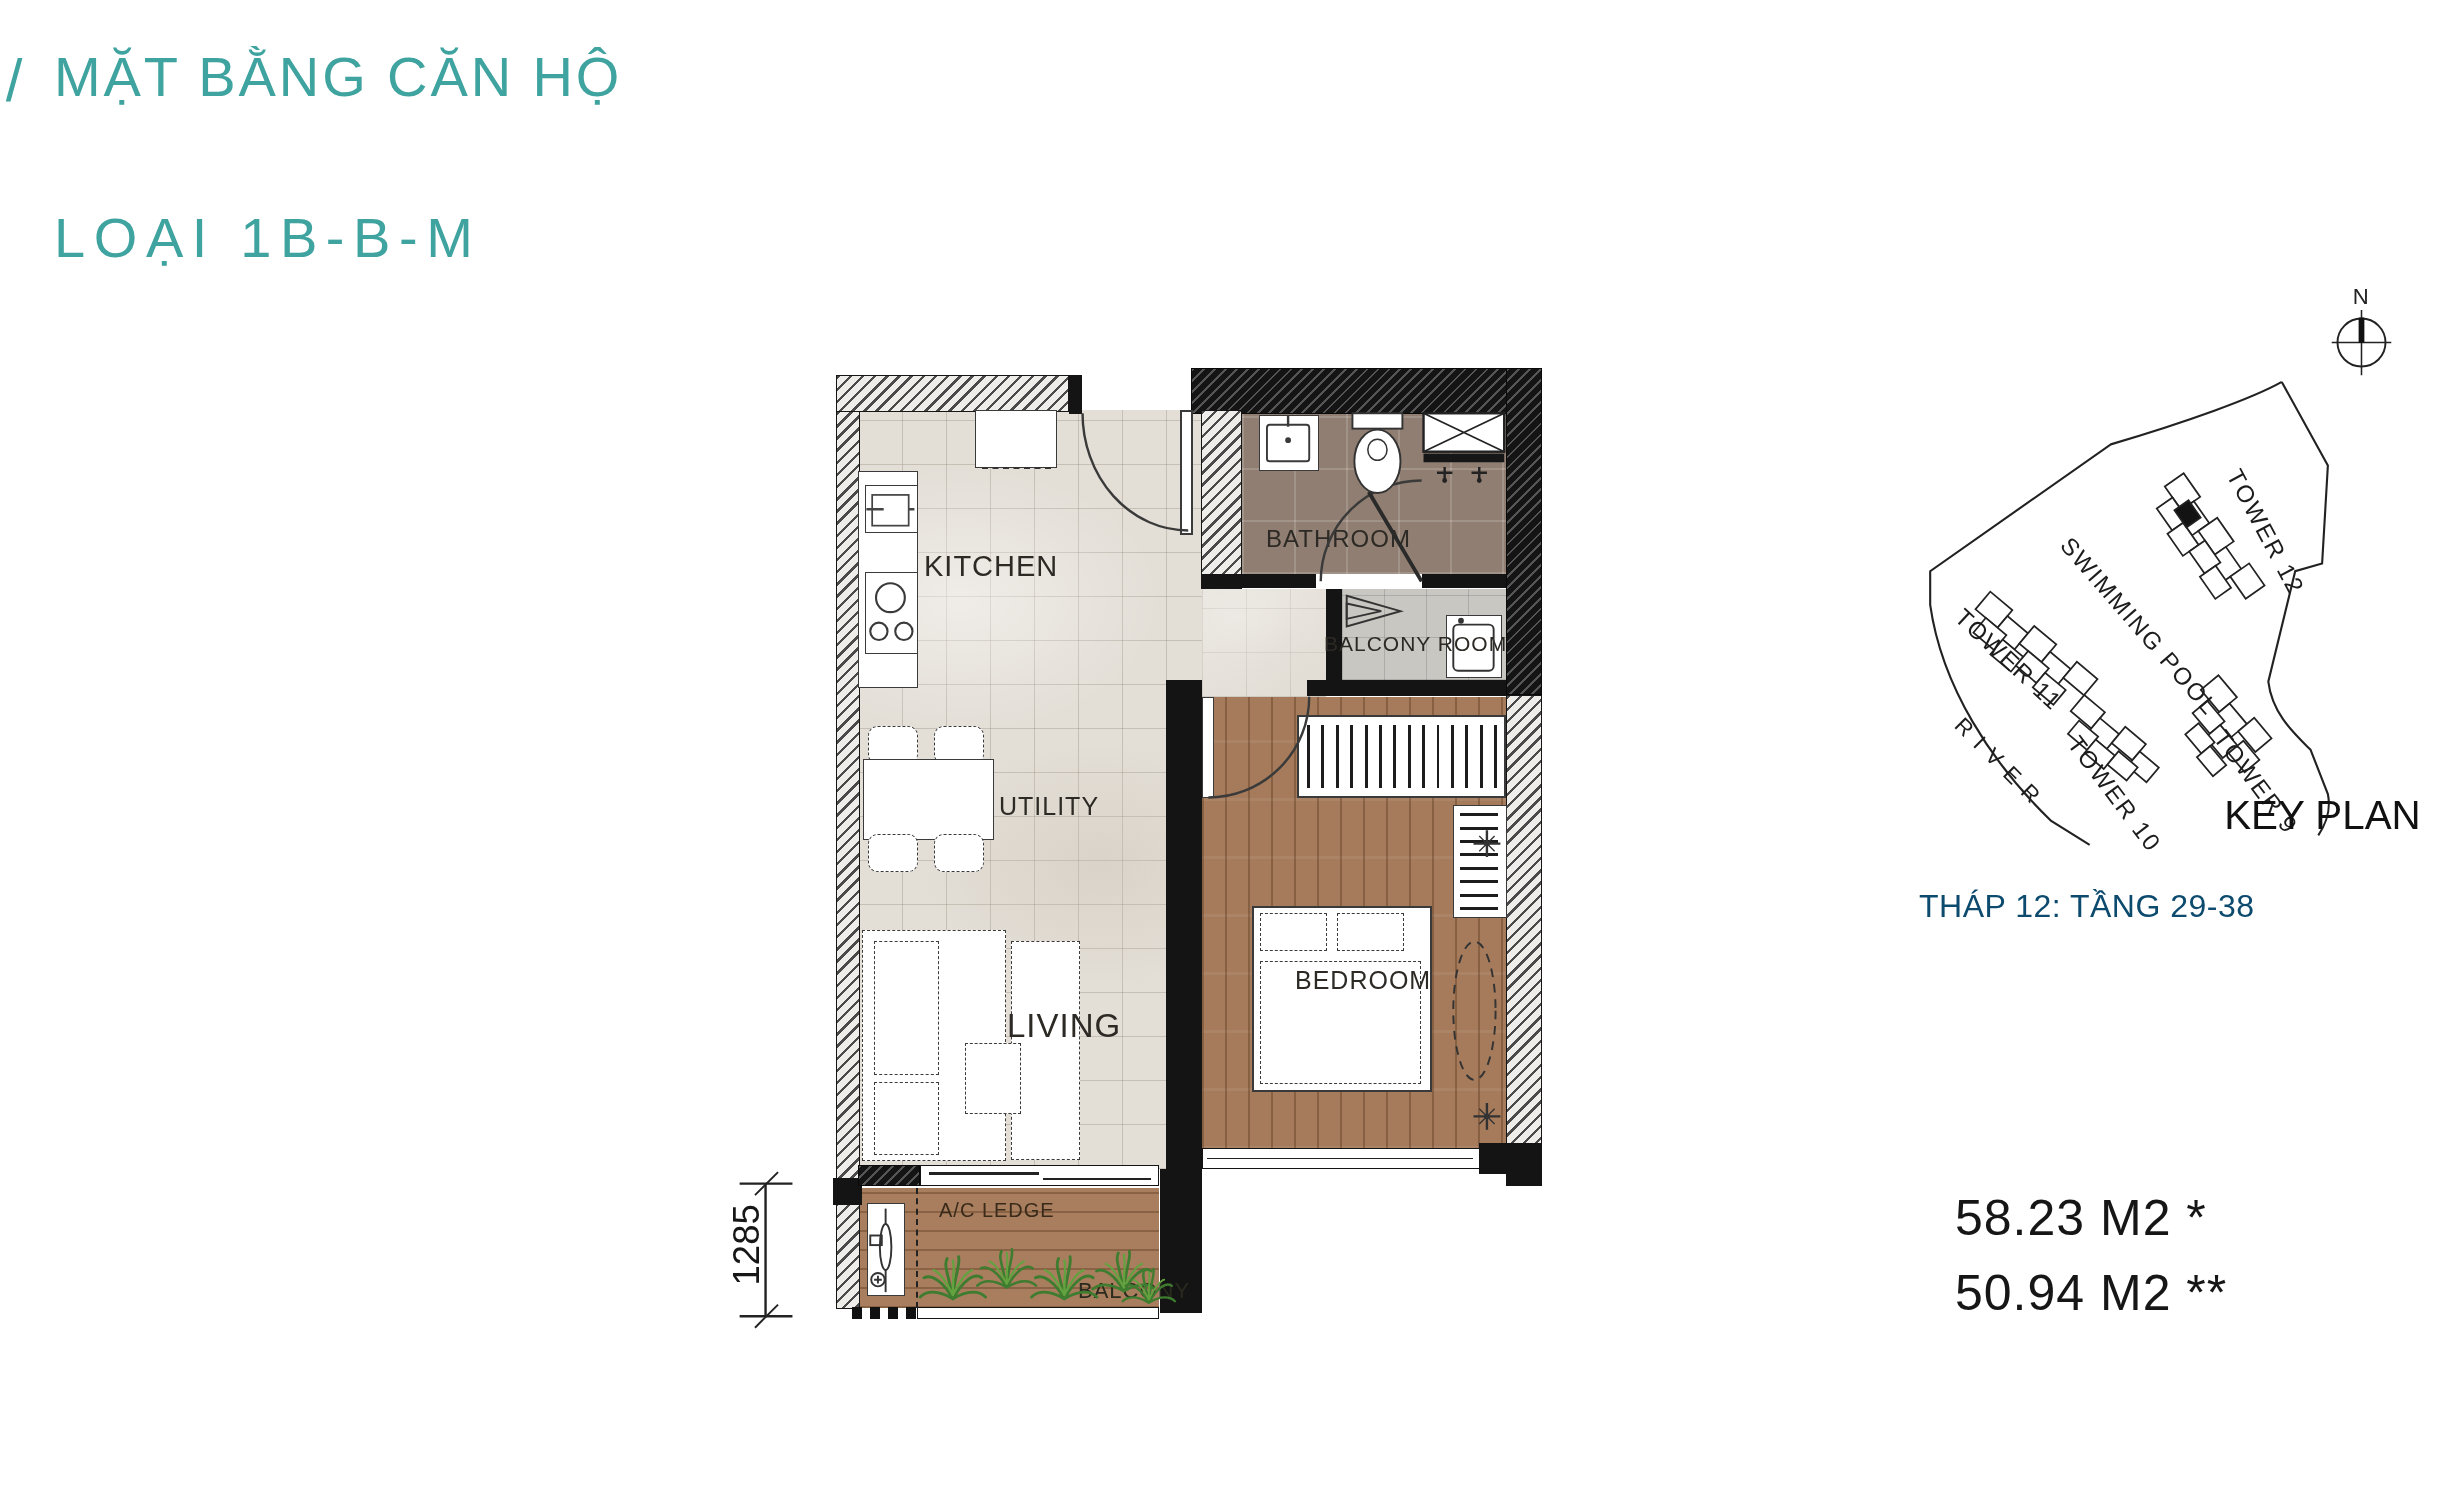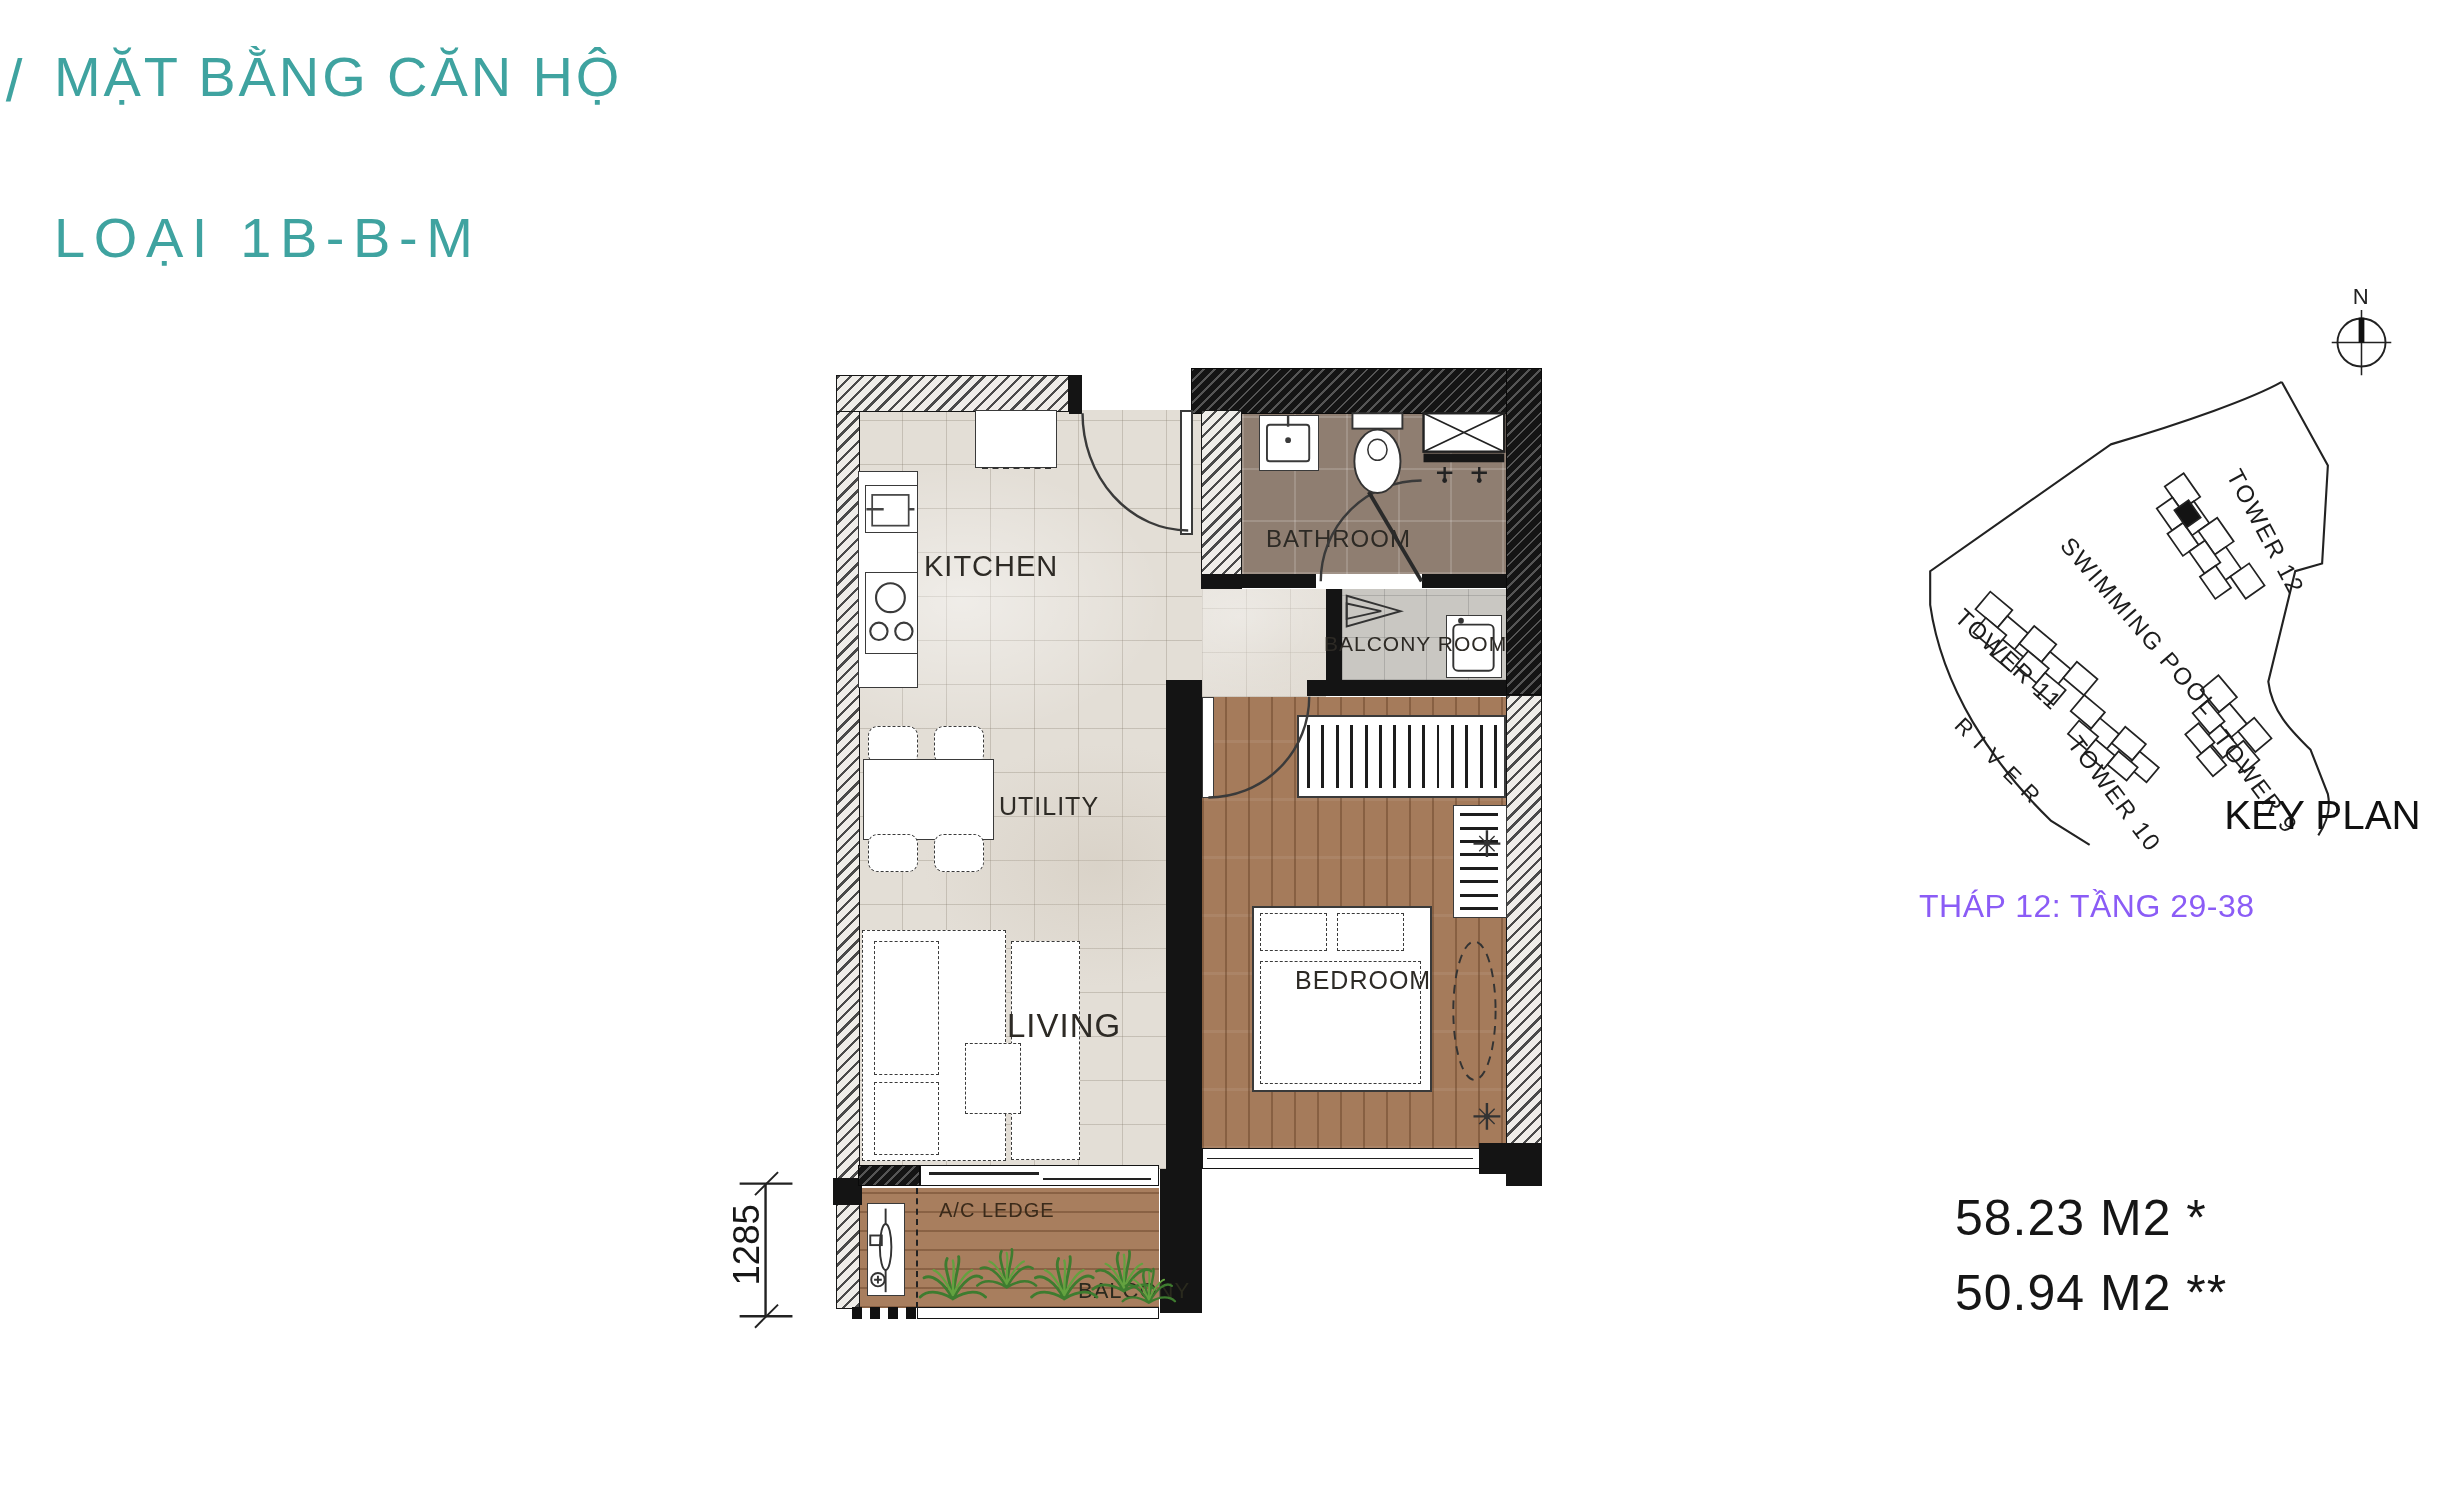--- a/index.html
+++ b/index.html
@@ -289,17 +289,17 @@
 
   <text transform="translate(332,200) rotate(62)" font-size="25" letter-spacing="2" fill="#1c1c1c">TOWER 12</text>
   <text transform="translate(158,274) rotate(49)" font-size="25" letter-spacing="2" fill="#1c1c1c">SWIMMING POOL</text>
   <text transform="translate(48,350) rotate(43)" font-size="25" letter-spacing="2" fill="#1c1c1c">TOWER 11</text>
   <text transform="translate(166,480) rotate(53)" font-size="25" letter-spacing="2" fill="#1c1c1c">TOWER 10</text>
   <text transform="translate(318,474) rotate(53)" font-size="25" letter-spacing="2" fill="#1c1c1c">TOWER 9</text>
   <text transform="translate(48,462) rotate(45)" font-size="23" letter-spacing="11" fill="#1c1c1c">RIVER</text>
   <text x="330" y="568" font-size="42" fill="#111">KEY PLAN</text>
 </svg>
 
-<div class="rlabel" style="left:1919px;top:888px;font-size:32px;color:#8b5cf6;letter-spacing:0.5px;">THÁP 12: TẦNG 29-38</div>
+<div class="rlabel" style="left:1919px;top:888px;font-size:32px;color:#0c4a6e;letter-spacing:0.5px;">THÁP 12: TẦNG 29-38</div>
 
 <div class="bigarea" style="left:1955px;top:1189px;">58.23 M2 *</div>
 <div class="bigarea" style="left:1955px;top:1264px;">50.94 M2 **</div>
 
 
 </body></html>

